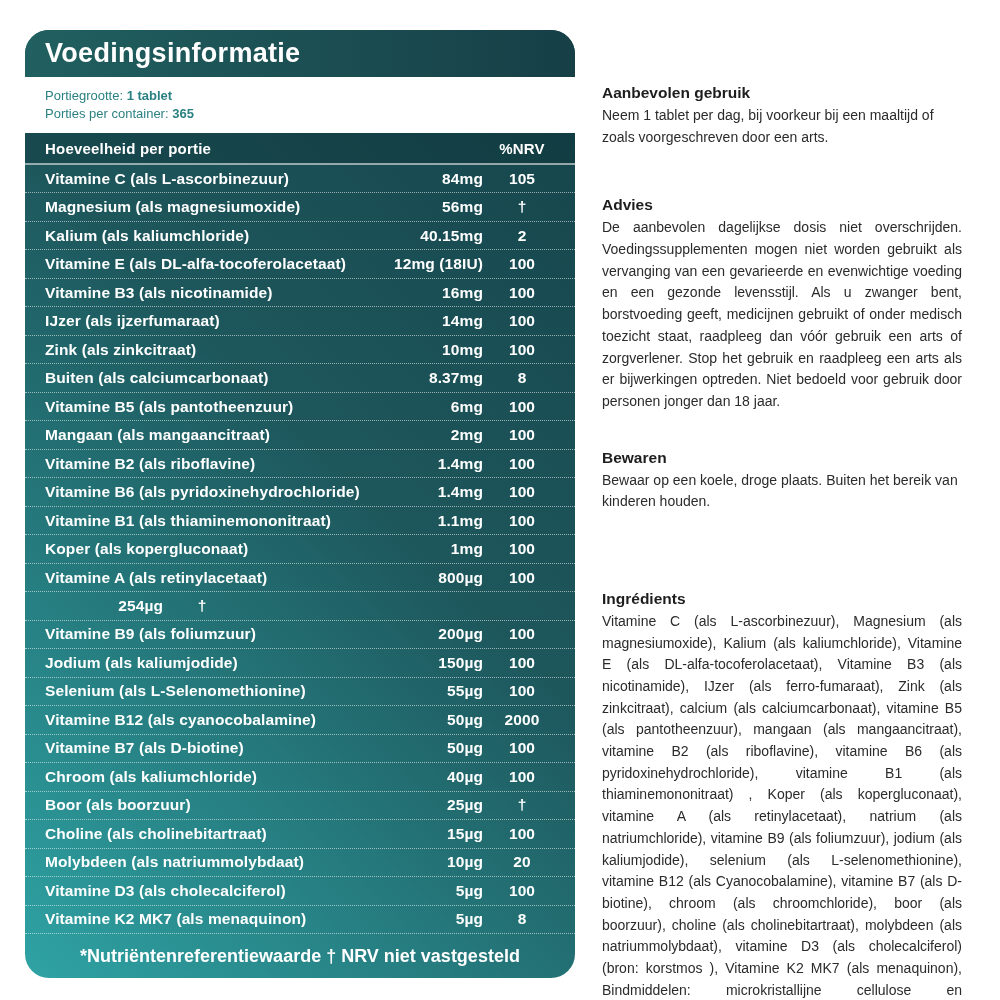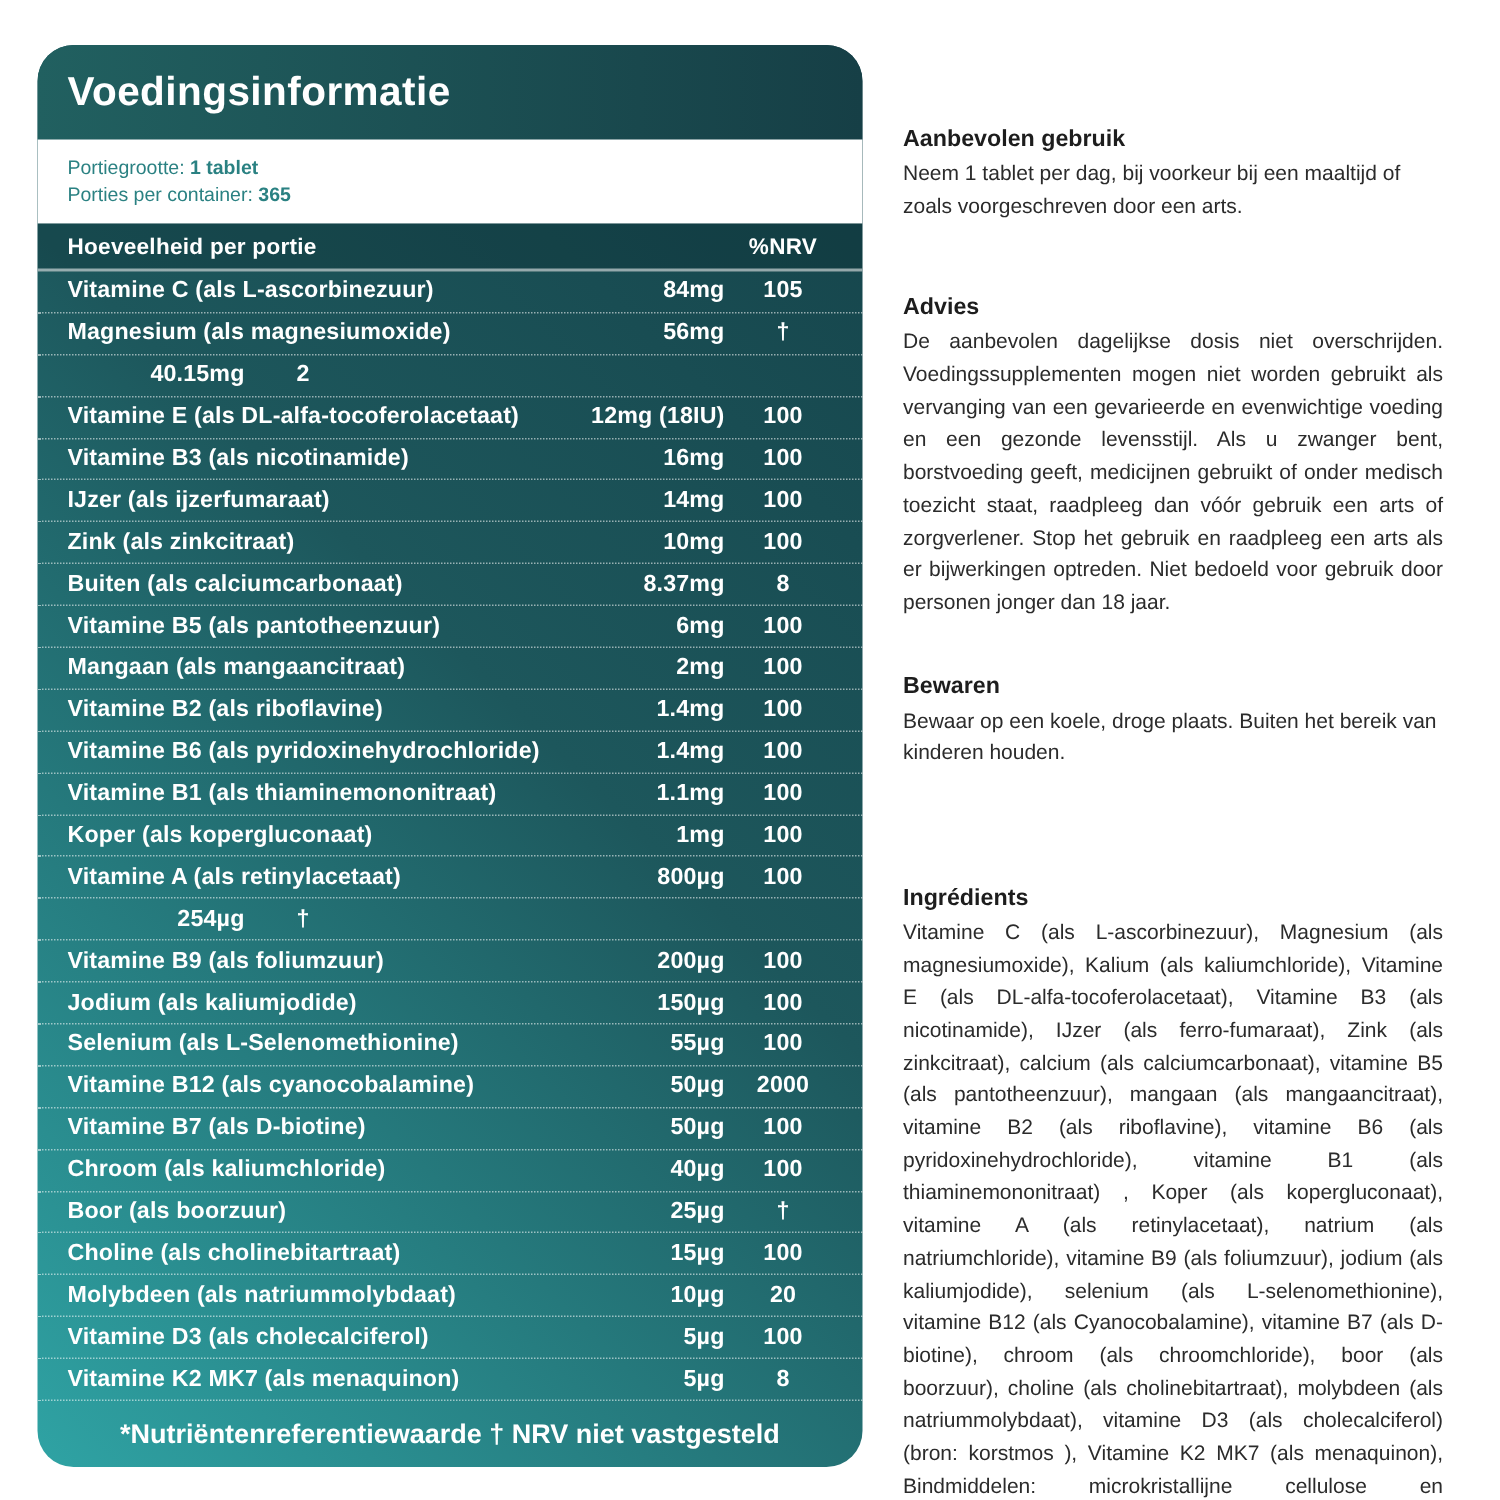--- a/index.html
+++ b/index.html
@@ -17,21 +17,21 @@
     width:1000px;height:1000px;position:relative;background:#ffffff;
     font-family:"Liberation Sans","DejaVu Sans",sans-serif;
     -webkit-font-smoothing:antialiased;
   }
   .panel{
     position:absolute;left:25px;top:30px;width:550px;height:948px;
     border-radius:24px;overflow:hidden;display:flex;flex-direction:column;
     background:linear-gradient(45deg,var(--panel-gradient-light) 0%,var(--panel-gradient-mid) 55%,var(--panel-gradient-dark) 100%);
   }
   .panel-title{
-    flex:0 0 47px;display:flex;align-items:center;padding:16px 20px;
+    flex:0 0 47px;display:flex;align-items:center;padding:4px 20px;
     background:linear-gradient(90deg,var(--header-teal-left),var(--header-teal-right));
     color:#fff;font-size:27px;font-weight:bold;letter-spacing:.3px;
   }
   .serving{
     flex:0 0 56px;background:#fff;padding:6px 20px;
     display:flex;flex-direction:column;justify-content:center;
     color:var(--accent-teal-text);font-size:13px;line-height:1.38;
   }
   .serving-line b{font-weight:bold;}
   .table-head{
@@ -81,20 +81,21 @@
         <span class="cell name">Vitamine C (als L-ascorbinezuur)</span>
         <span class="cell amount">84mg</span>
         <span class="cell nrv">105</span>
       </div>
       <div class="row">
         <span class="cell name">Magnesium (als magnesiumoxide)</span>
         <span class="cell amount">56mg</span>
         <span class="cell nrv">†</span>
       </div>
       <div class="row">
+        <span class="cell name">Kalium (als kaliumchloride)</span>
         <span class="cell amount">40.15mg</span>
         <span class="cell nrv">2</span>
       </div>
       <div class="row">
         <span class="cell name">Vitamine E (als DL-alfa-tocoferolacetaat)</span>
         <span class="cell amount">12mg (18IU)</span>
         <span class="cell nrv">100</span>
       </div>
       <div class="row">
         <span class="cell name">Vitamine B3 (als nicotinamide)</span>

